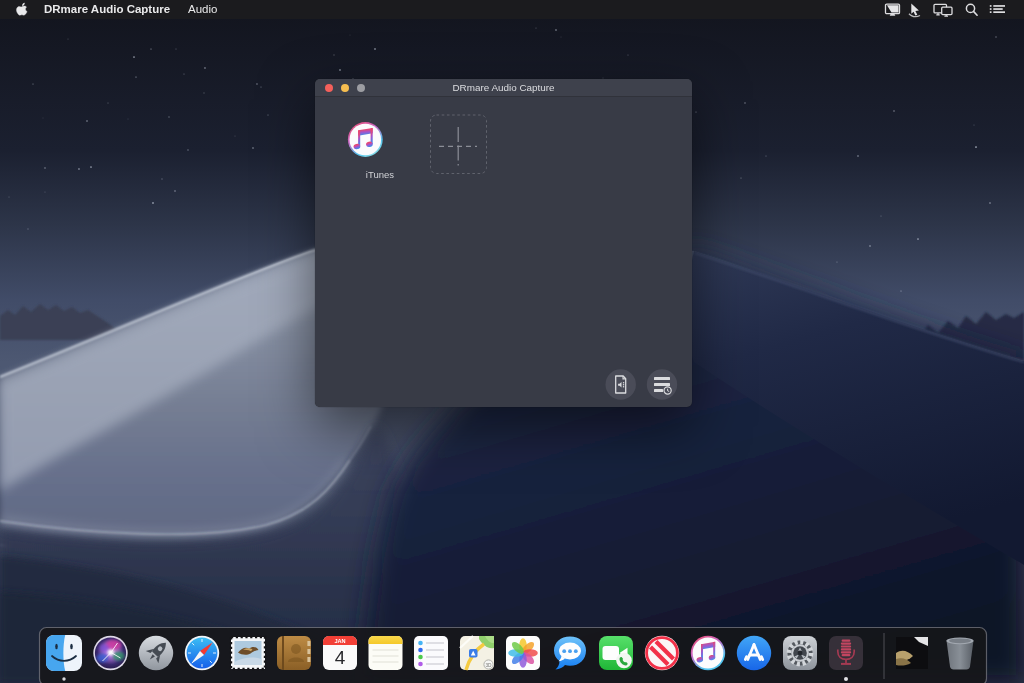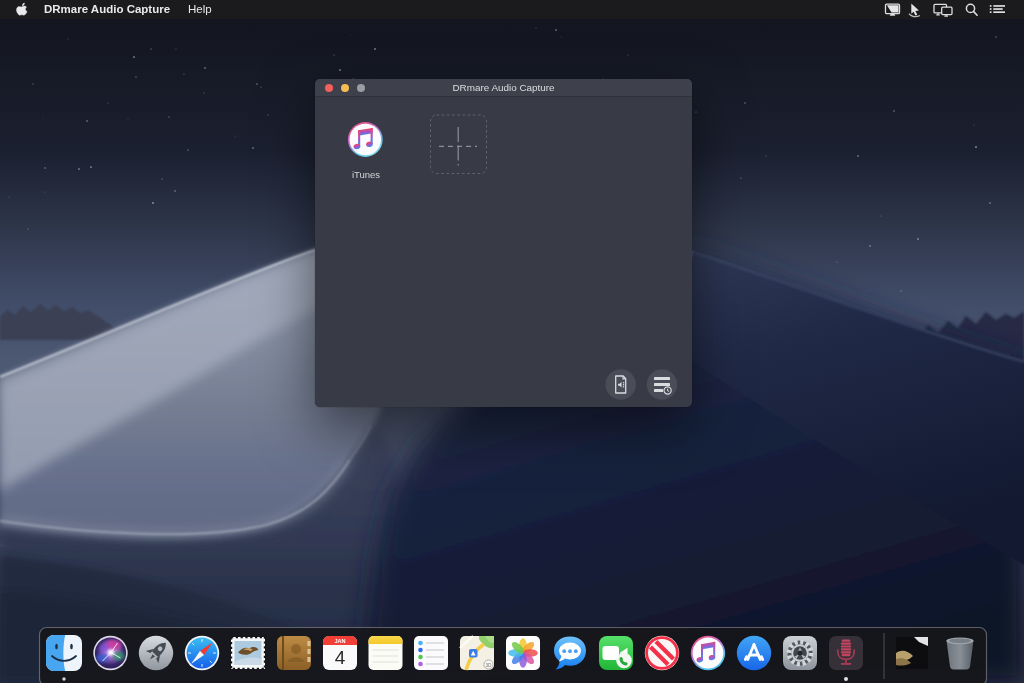--- a/index.html
+++ b/index.html
@@ -11,21 +11,21 @@
   #menubar .appname{position:absolute;left:44px;top:0;line-height:19px;font-weight:bold;letter-spacing:0;}
   #menubar .help{position:absolute;left:188px;top:0;line-height:19px;font-weight:normal;}
   #appwin{position:absolute;left:315px;top:79px;width:377px;height:328px;
        border-radius:5px;background:#383b46;
        box-shadow:0 20px 55px rgba(0,0,0,0.55), 0 0 1px rgba(0,0,0,0.7);}
   #titlebar{position:absolute;left:0;top:0;width:100%;height:17px;background:#3e414c;
        border-radius:5px 5px 0 0;border-bottom:1px solid #30323a;}
   #titlebar .title{position:absolute;width:100%;text-align:center;top:0;line-height:18px;transform:translateZ(0);
        font-size:9.9px;color:#dcdde0;}
   .tl{position:absolute;top:5px;width:8px;height:8px;border-radius:50%;}
-  #winlabel{position:absolute;left:338px;top:169px;width:56px;text-align:center;transform:translateZ(0);
+  #winlabel{position:absolute;left:338px;top:169px;width:56px;text-align:right;transform:translateZ(0);
        font-size:9.5px;color:#d2d3d7;}
   #dock{position:absolute;left:0;bottom:0;}
 </style>
 </head>
 <body>
 <svg id="wall" width="1024" height="683" viewBox="0 0 1024 683">
   <defs>
     <linearGradient id="sky" x1="0" y1="0" x2="0" y2="1">
       <stop offset="0" stop-color="#12141d"></stop>
       <stop offset="0.22" stop-color="#1b2030"></stop>
@@ -216,21 +216,21 @@
         <rect x="0" y="0" width="1.7" height="1.7"></rect>
           <rect x="3.5" y="0" width="11.7" height="1.7"></rect>
         <rect x="0" y="3.1" width="1.7" height="1.7"></rect>
           <rect x="3.5" y="3.1" width="9.4" height="1.7"></rect>
         <rect x="0" y="6.2" width="1.7" height="1.7"></rect>
           <rect x="3.5" y="6.2" width="11.7" height="1.7"></rect>
       </g>
     </g>
   </svg>
   <span class="appname">DRmare Audio Capture</span>
-  <span class="help">Help</span>
+  <span class="help">Audio</span>
 </div>
 
 <div id="appwin">
   <div id="titlebar">
     <span class="tl" style="left:10px;background:#f4605b;"></span>
     <span class="tl" style="left:25.5px;background:#f6be50;"></span>
     <span class="tl" style="left:42px;background:#9c9da2;"></span>
     <span class="title">DRmare Audio Capture</span>
   </div>
   <svg width="377" height="311" viewBox="0 0 377 311" style="position:absolute;left:0;top:17px;">

